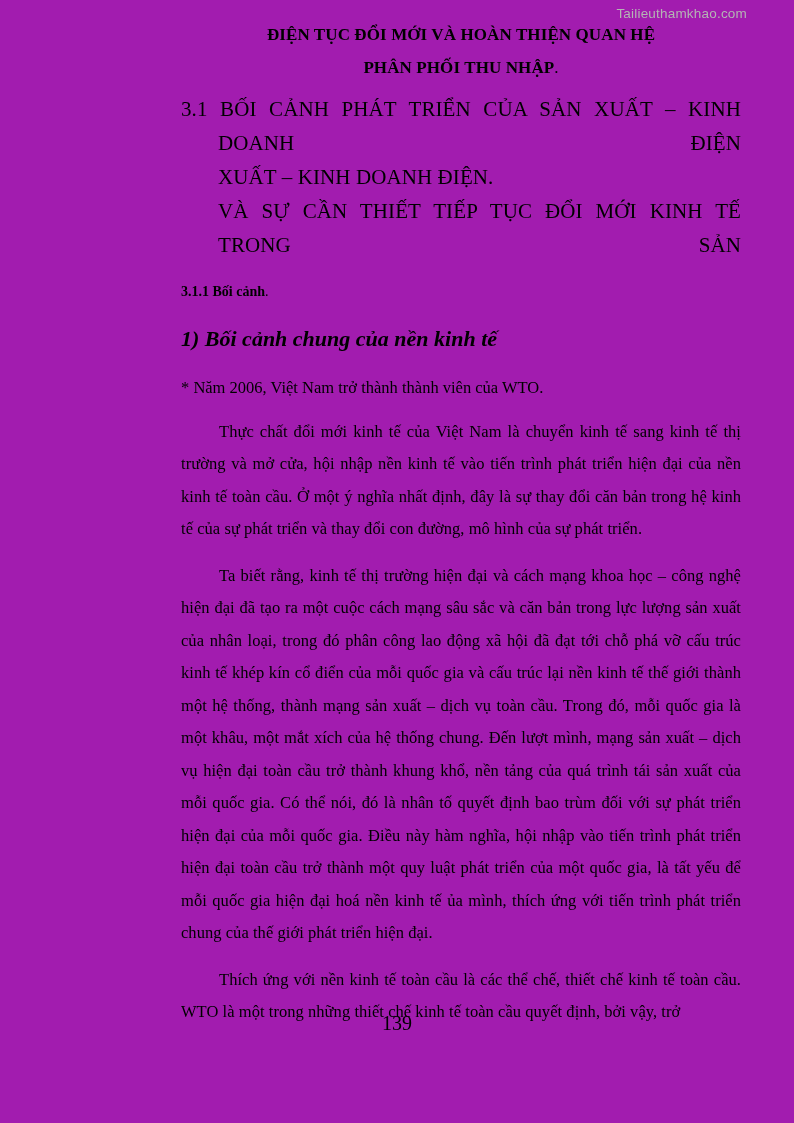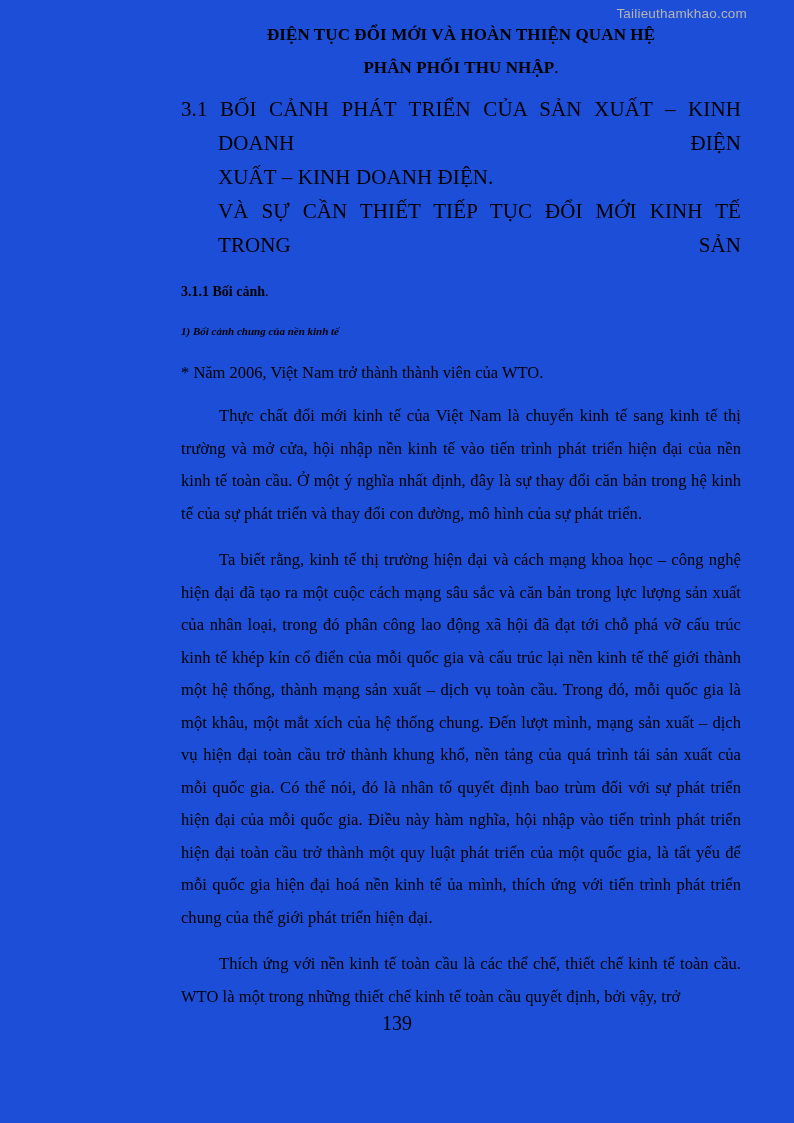--- a/index.html
+++ b/index.html
@@ -9,21 +9,21 @@
     background: #ffffff;
   }
   body {
     font-family: "Liberation Serif", "DejaVu Serif", serif;
     color: #000000;
   }
   .page {
     position: relative;
     width: 794px;
     height: 1123px;
-    background: #1d4ed8;
+    background: #a21caf;
     overflow: hidden;
     box-sizing: border-box;
   }
   .watermark {
     position: absolute;
     top: 6px;
     right: 47px;
     font-family: "Liberation Sans", "DejaVu Sans", sans-serif;
     font-size: 13.5px;
     letter-spacing: 0.2px;
@@ -83,21 +83,21 @@
   .subheading {
     font-size: 14px;
     font-weight: bold;
     margin-top: 20px;
     line-height: 1.4;
   }
   .subheading .period {
     font-weight: normal;
   }
   .subsubheading {
-    font-size: 11px;
+    font-size: 22px;
     font-weight: bold;
     font-style: italic;
     margin-top: 22px;
     line-height: 1.4;
   }
   .note-line {
     font-size: 16.5px;
     margin-top: 22px;
     line-height: 1.4;
   }

